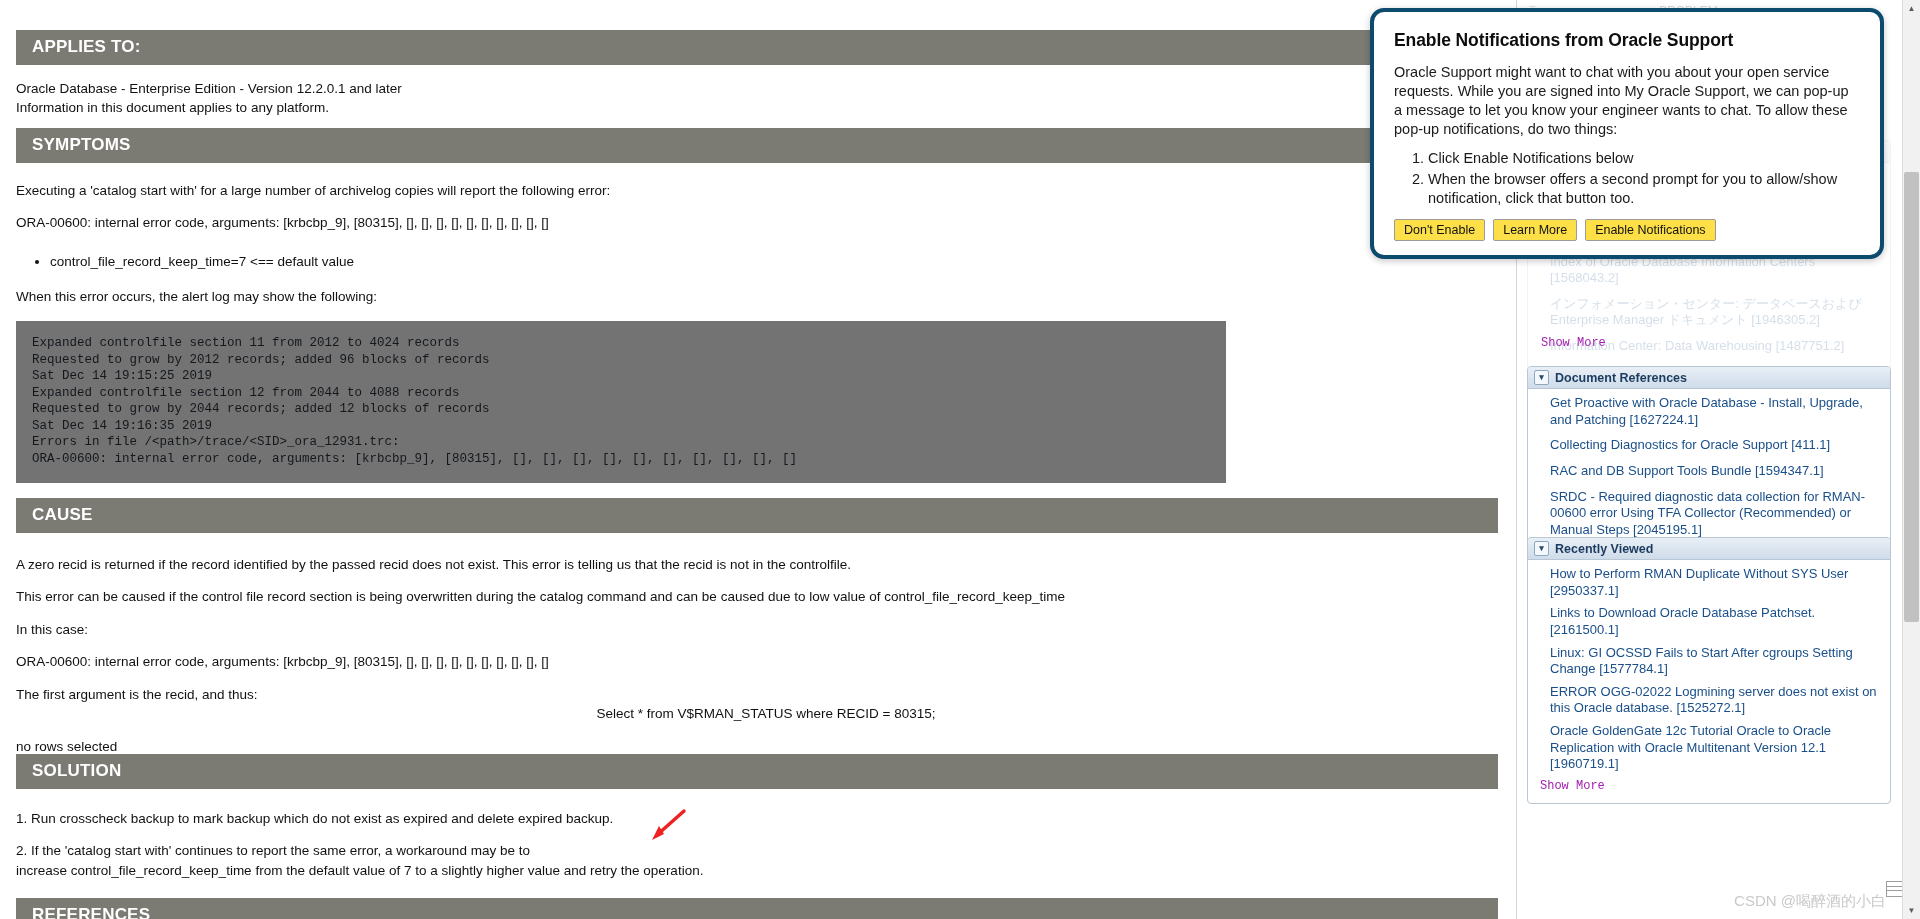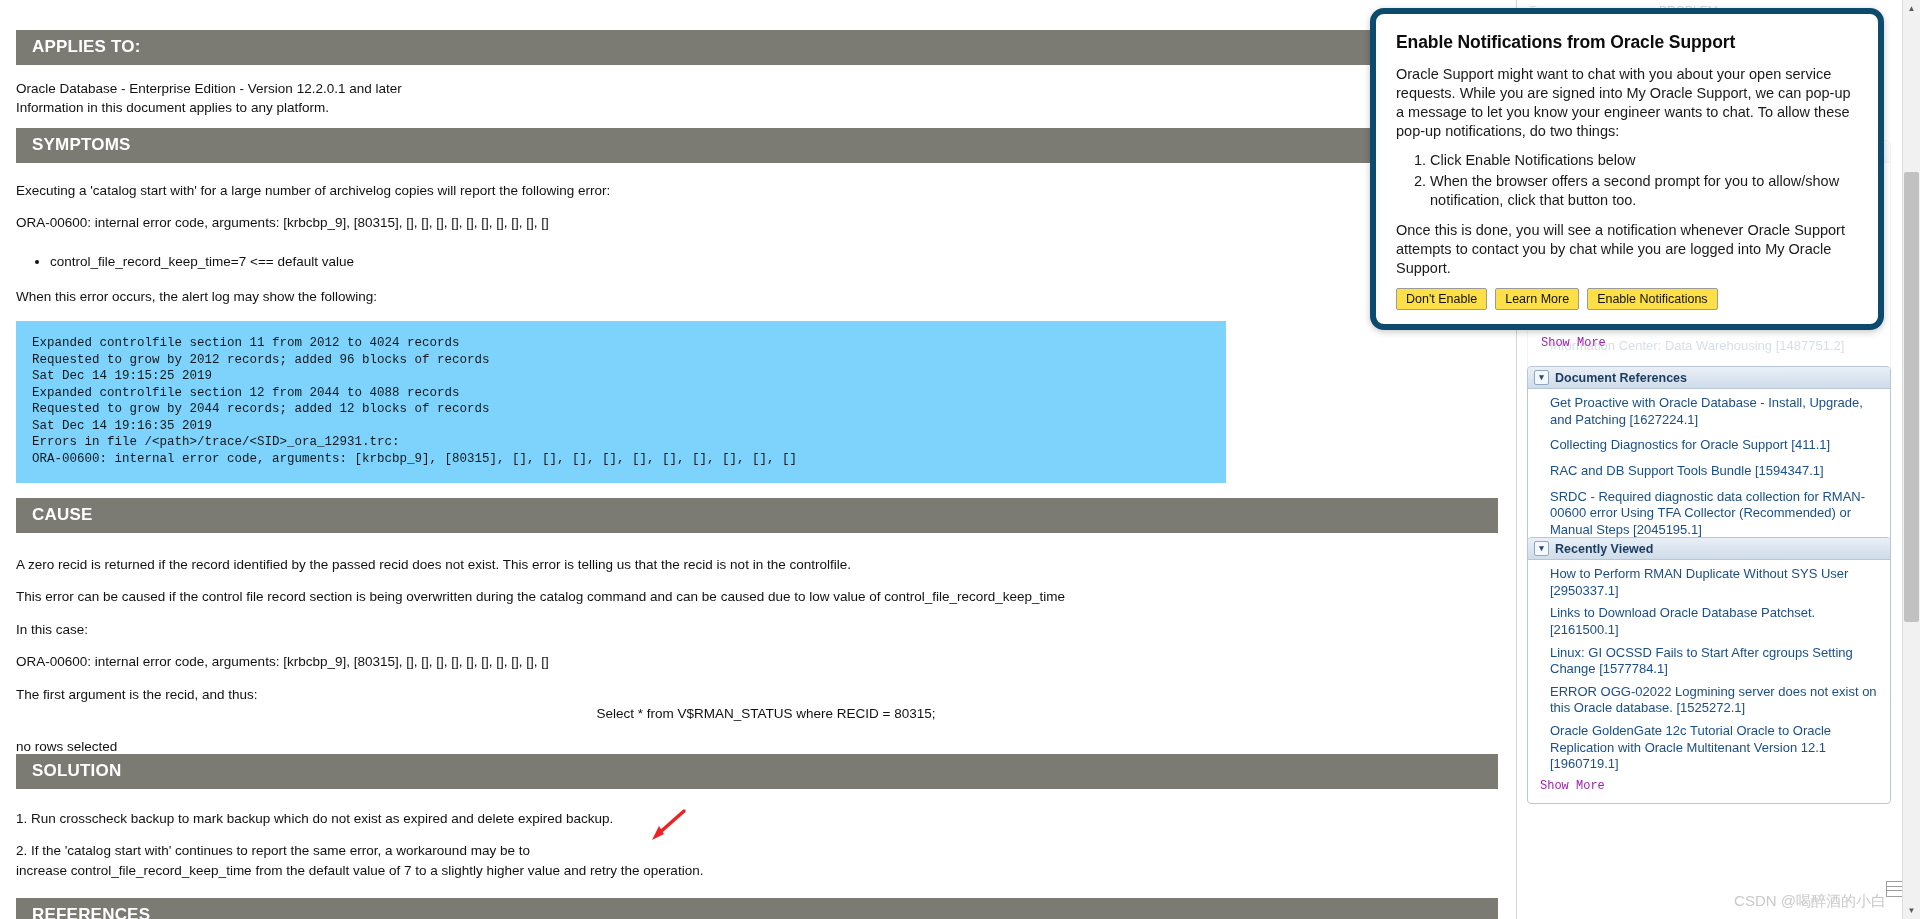--- a/index.html
+++ b/index.html
@@ -50,21 +50,21 @@
   ul.bullets {
     margin: 0 0 0 16px;
     padding-left: 34px;
     font-size: 13.5px;
     color: #111111;
   }
   ul.bullets li { margin: 0; padding: 0; }
 
   .codebox {
     margin: 0 0 0 16px;
-    background: #7dd3fc;
+    background: #737373;
     width: 1210px;
     box-sizing: border-box;
     padding: 14px 0 16px 16px;
     font-family: "Liberation Mono", monospace;
     font-size: 12.5px;
     color: #14181d;
     line-height: 1.32;
     white-space: pre;
   }
 
@@ -152,21 +152,21 @@
     font-family: Liberation Mono, monospace;
   }
 
   
   #notif {
     position: absolute;
     left: 1370px;
     top: 8px;
     width: 514px;
     background: #ffffff;
-    border: 6px solid #0c4a6e;
+    border: 4px solid #0c4a6e;
     border-radius: 14px;
     box-shadow: 0 2px 7px rgba(0,0,0,.22);
     padding: 18px 20px 14px 20px;
     box-sizing: border-box;
     z-index: 40;
   }
   #notif h2 {
     margin: 0 0 12px 0;
     font-size: 17.5px;
     font-weight: bold;
@@ -382,21 +382,20 @@
     </div>
   </div>
 
   <div id="notif">
     <h2>Enable Notifications from Oracle Support</h2>
     <p>Oracle Support might want to chat with you about your open service requests. While you are signed into My Oracle Support, we can pop-up a message to let you know your engineer wants to chat. To allow these pop-up notifications, do two things:</p>
     <ol>
       <li>Click Enable Notifications below</li>
       <li>When the browser offers a second prompt for you to allow/show notification, click that button too.</li>
     </ol>
-    <p>Once this is done, you will see a notification whenever Oracle Support attempts to contact you by chat while you are logged into My Oracle Support.</p>
     <div class="btn-row">
       <button class="btn">Don't Enable</button>
       <button class="btn">Learn More</button>
       <button class="btn">Enable Notifications</button>
     </div>
   </div>
 
   <svg id="red-arrow" width="40" height="34" viewBox="0 0 40 34">
     <line x1="36" y1="3" x2="9" y2="27" stroke="#ee2222" stroke-width="3.4" stroke-linecap="round"></line>
     <polygon points="4,32 16,26 11,18" fill="#ee2222"></polygon>

